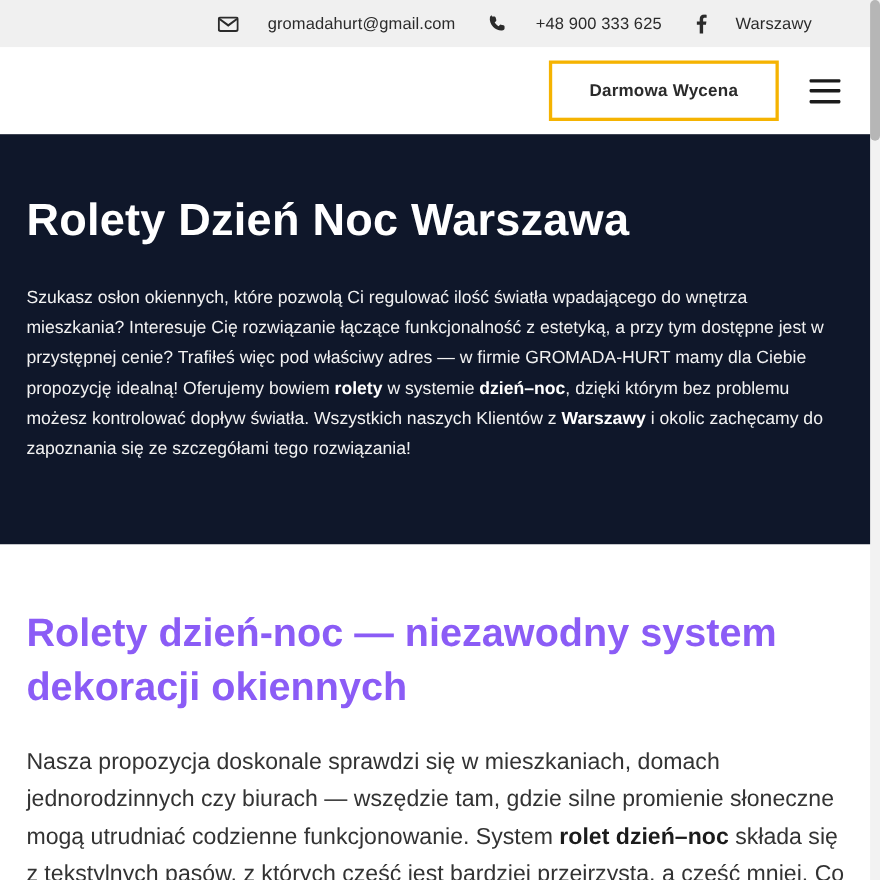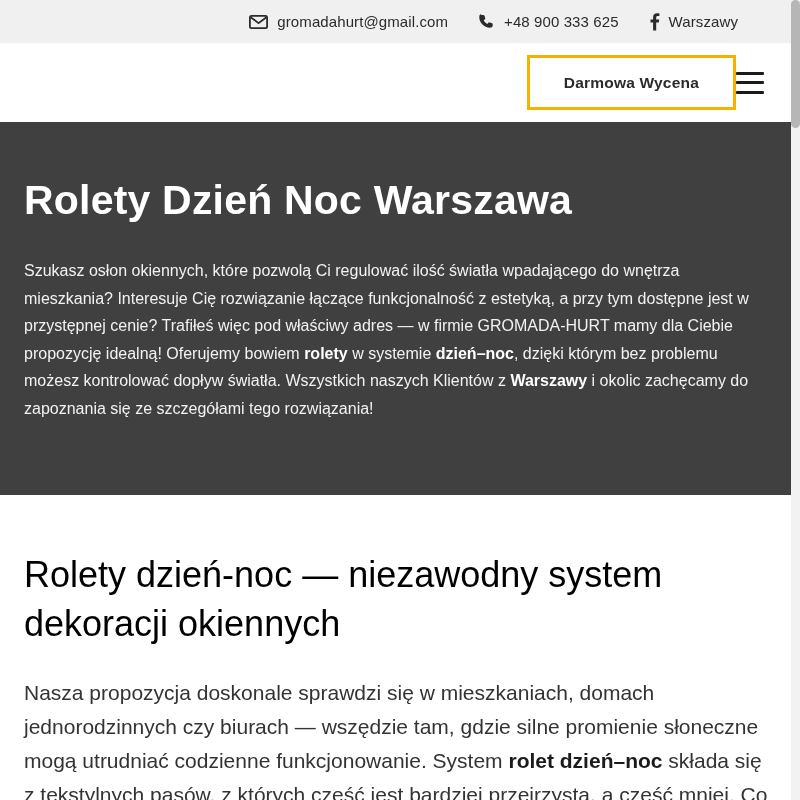--- a/index.html
+++ b/index.html
@@ -23,37 +23,38 @@
     background: #f0f0f0;
     display: flex;
     align-items: center;
     justify-content: flex-end;
     padding-right: 62px;
     gap: 30px;
   }
   .topbar-item {
     display: flex;
     align-items: center;
-    gap: 9px;
+    gap: 26px;
     color: #2b2b2b;
     font-size: 15px;
     letter-spacing: .1px;
     text-decoration: none;
     white-space: nowrap;
   }
   .topbar-item svg { display: block; }
 
   
   .header {
     height: 79px;
     background: #ffffff;
     display: flex;
     align-items: center;
     justify-content: flex-end;
     padding-right: 36px;
+    gap: 28px;
   }
   .cta-btn {
     border: 3px solid #f5b301;
     color: #2b2b2b;
     background: #ffffff;
     font-size: 15.5px;
     font-weight: 600;
     letter-spacing: .2px;
     padding: 17px 34px;
     line-height: 1;
@@ -71,21 +72,21 @@
   .burger span {
     display: block;
     height: 3px;
     width: 100%;
     background: #1b1b1b;
     border-radius: 1px;
   }
 
   
   .hero {
-    background: #404040;
+    background: #0f172a;
     color: #ffffff;
     padding: 56px 30px 46px 24px;
     min-height: 373px;
   }
   .hero h1 {
     font-size: 41px;
     font-weight: 700;
     letter-spacing: .2px;
     line-height: 1.1;
     margin-bottom: 34px;
@@ -99,23 +100,23 @@
   }
   .hero p b { font-weight: 700; color: #ffffff; }
 
   
   .content {
     background: #ffffff;
     padding: 56px 30px 0 24px;
   }
   .content h2 {
     font-size: 36px;
-    font-weight: 400;
+    font-weight: 700;
     line-height: 1.35;
-    color: #000000;
+    color: #8b5cf6;
     letter-spacing: 0;
     margin-bottom: 28px;
   }
   .content p {
     font-size: 21px;
     line-height: 1.62;
     color: #333333;
     margin-bottom: 14px;
     max-width: 748px;
   }

